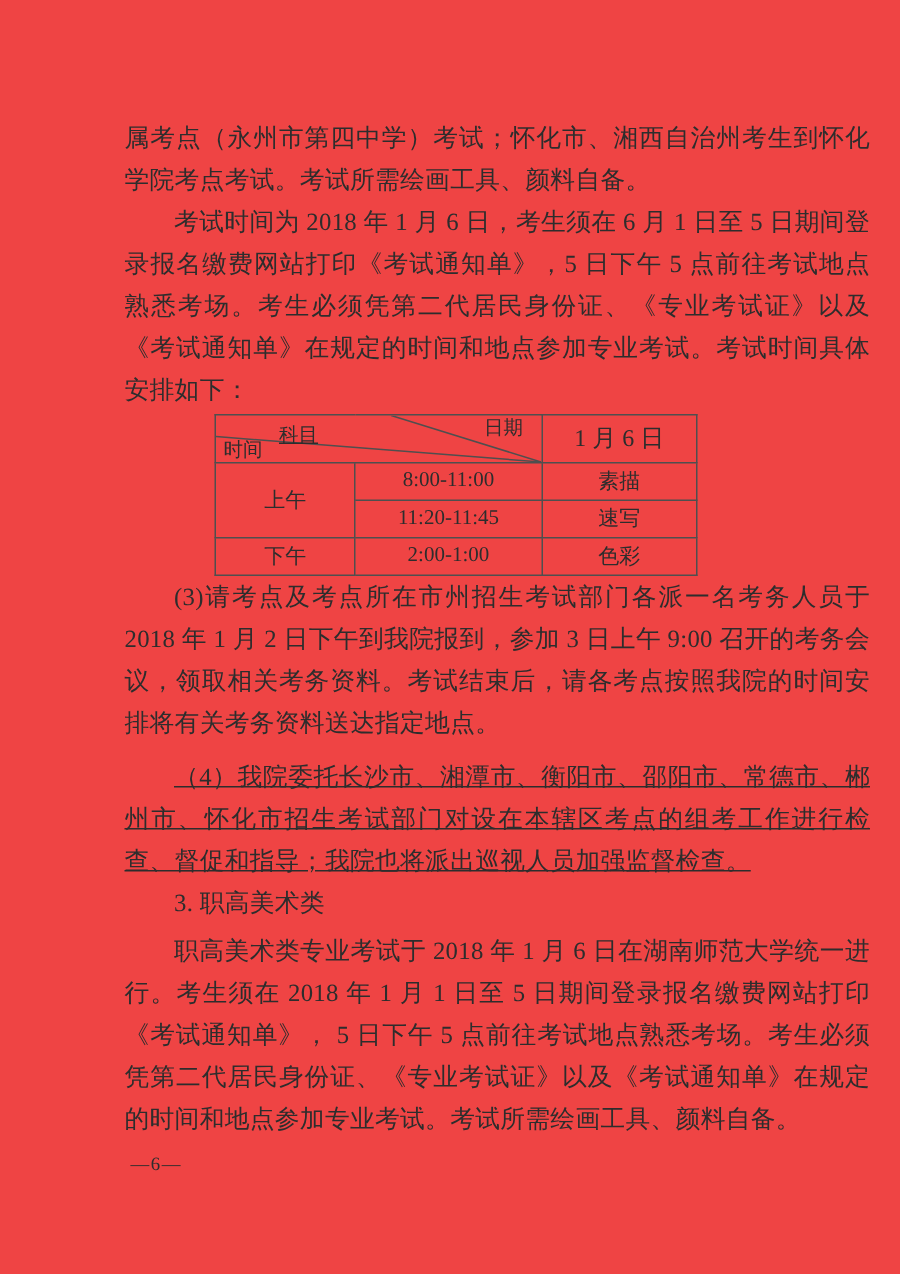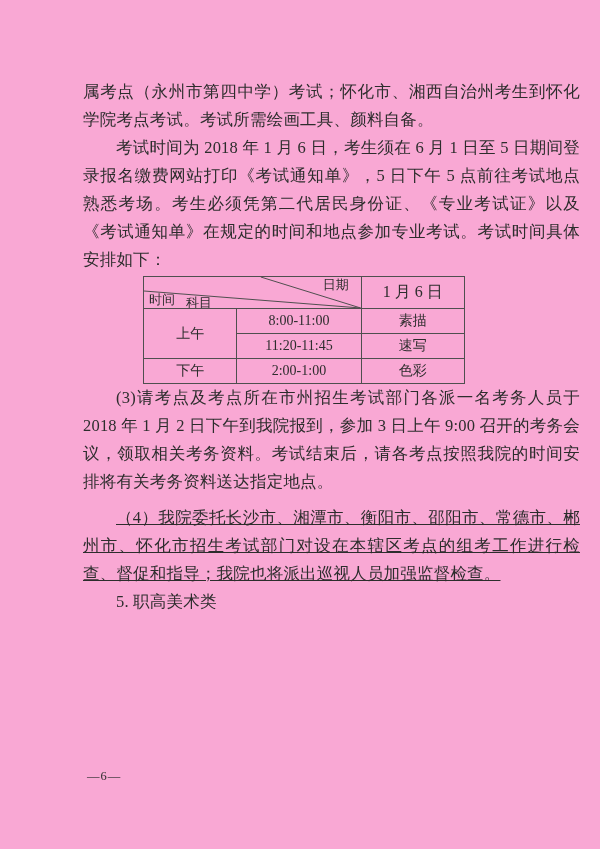--- a/index.html
+++ b/index.html
@@ -1,21 +1,21 @@
 <!DOCTYPE html>
 <html><head>
 <meta charset="utf-8">
 <style>
   html,body{margin:0;padding:0;}
   body{background:#888;}
   .page{
     position:relative;
     width:600px;height:849px;
     margin:0 auto;
-    background:#f9a8d4;
+    background:#ef4444;
     font-family:"Liberation Serif","DejaVu Serif",serif;
     color:#2d2d2d;
     overflow:hidden;
   }
   .content{
     position:absolute;
     left:83px;top:78px;
     width:497px;
   }
   .para{
@@ -48,21 +48,21 @@
     vertical-align:middle;
     font-weight:normal;
   }
   th.diag{
     position:relative;
     height:31px;
     overflow:hidden;
   }
   th.diag svg{position:absolute;left:0;top:0;width:100%;height:100%;}
   th.diag .lbl{position:absolute;font-size:13px;line-height:14px;white-space:nowrap;}
-  .lbl-subject{left:42px;top:19px;text-decoration:underline;}
+  .lbl-subject{left:42px;top:6px;text-decoration:underline;}
   .lbl-date{right:12px;top:1px;}
   .lbl-time{left:5px;bottom:1px;}
   td.hcol{height:31px;font-size:16px;}
   tr.body-row td{height:24px;}
   .page-number{
     position:absolute;
     left:87px;top:769px;
     font-size:12.5px;
     letter-spacing:1px;
     color:#2d2d2d;
@@ -113,20 +113,21 @@
           <td>色彩</td>
         </tr>
       </tbody>
         </table>
     </div>
 
     <p class="para">(3)请考点及考点所在市州招生考试部门各派一名考务人员于 2018 年 1 月 2 日下午到我院报到，参加 3 日上午 9:00 召开的考务会议，领取相关考务资料。考试结束后，请各考点按照我院的时间安排将有关考务资料送达指定地点。</p>
 
     <p class="para mt8">（4）我院委托长沙市、湘潭市、衡阳市、邵阳市、常德市、郴州市、怀化市招生考试部门对设在本辖区考点的组考工作进行检查、督促和指导；我院也将派出巡视人员加强监督检查。</p>
 
-    <p class="para">5. 职高美术类</p>
+    <p class="para">3. 职高美术类</p>
 
+    <p class="para mt4">职高美术类专业考试于 2018 年 1 月 6 日在湖南师范大学统一进行。考生须在 2018 年 1 月 1 日至 5 日期间登录报名缴费网站打印《考试通知单》， 5 日下午 5 点前往考试地点熟悉考场。考生必须凭第二代居民身份证、《专业考试证》以及《考试通知单》在规定的时间和地点参加专业考试。考试所需绘画工具、颜料自备。</p>
 
 
   </div>
 
   <div class="page-number">—6—</div>
 </div>
 
 </body></html>

